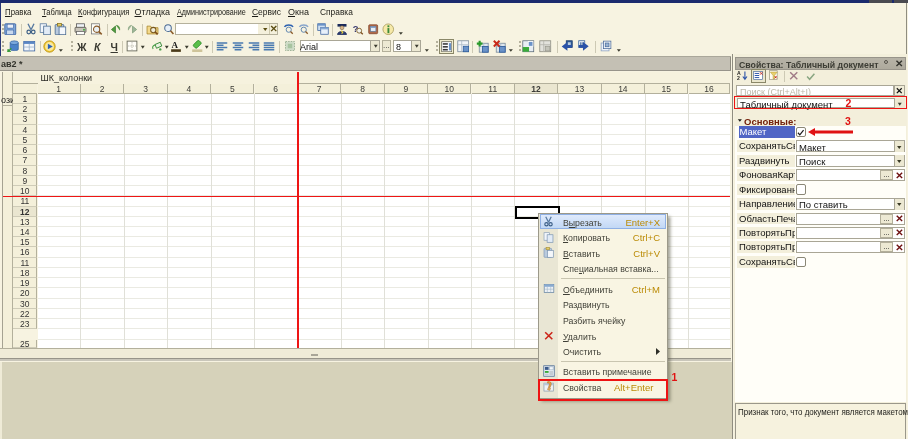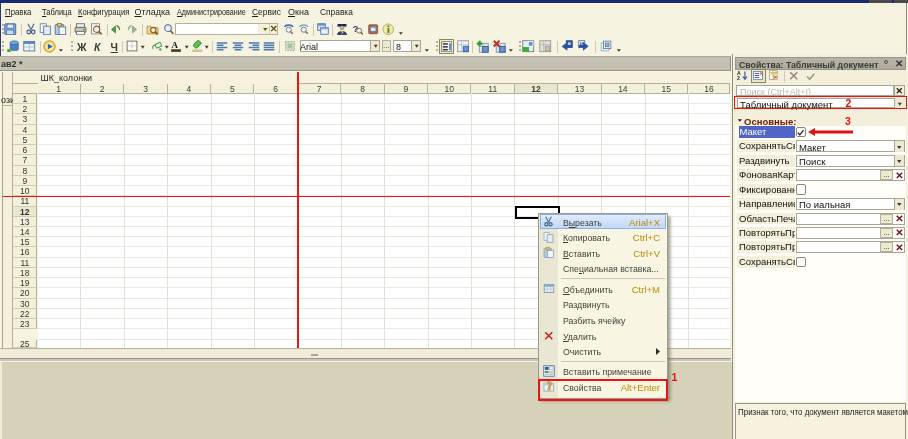--- a/index.html
+++ b/index.html
@@ -400,21 +400,21 @@
     <path d="M1 3 L15 3 L8 13 Z" fill="#3a3a26"></path>
   </svg>
 <div class="a" style="left:736.5px;top:169.26px;width:58px;height:11.8px;background:#f3efdb;color:#111;font-size:9.5px;line-height:11.5px;padding-left:2.5px;overflow:hidden;white-space:nowrap;">ФоноваяКарти</div>
 <div class="a" style="left:795.5px;top:169.26px;width:109.5px;height:12px;background:#fff;border:1px solid #a9a696;"></div>
 <div class="a" style="left:880px;top:170.26px;width:13px;height:10px;background:#ede9d3;border:1px solid #b3af9a;font-size:8px;color:#222;text-align:center;line-height:7px;">...</div>
 <div class="a" style="left:894px;top:169.76px;width:11px;height:11px;font-size:10px;font-weight:bold;color:#6e1010;text-align:center;line-height:11px;">✕</div>
 <div class="a" style="left:736.5px;top:183.68px;width:58px;height:11.8px;background:#f3efdb;color:#111;font-size:9.5px;line-height:11.5px;padding-left:2.5px;overflow:hidden;white-space:nowrap;">Фиксированнь</div>
 <div class="a" style="left:795.5px;top:184.48px;width:10px;height:10.5px;background:#fff;border:1px solid #8a8776;border-radius:2px;"></div>
 <div class="a" style="left:736.5px;top:198.10px;width:58px;height:11.8px;background:#f3efdb;color:#111;font-size:9.5px;line-height:11.5px;padding-left:2.5px;overflow:hidden;white-space:nowrap;">НаправлениеП</div>
 <div class="a" style="left:795.5px;top:198.10px;width:109.5px;height:12px;background:#fff;border:1px solid #a9a696;"></div>
-<div class="a" style="left:799.0px;top:199.30px;font-size:9.5px;color:#111;white-space:nowrap;">По иальная</div>
+<div class="a" style="left:799.0px;top:199.30px;font-size:9.5px;color:#111;white-space:nowrap;">По ставить</div>
 <div class="a" style="left:893.5px;top:198.60px;width:10.5px;height:11px;background:#ece8d2;border-left:1px solid #a9a696;"></div>
 <svg class="ico" style="left:895.8px;top:202.29999999999998px;" width="6.5" height="5" viewBox="0 0 16 16">
     <path d="M1 3 L15 3 L8 13 Z" fill="#3a3a26"></path>
   </svg>
 <div class="a" style="left:736.5px;top:212.52px;width:58px;height:11.8px;background:#f3efdb;color:#111;font-size:9.5px;line-height:11.5px;padding-left:2.5px;overflow:hidden;white-space:nowrap;">ОбластьПечат</div>
 <div class="a" style="left:795.5px;top:212.52px;width:109.5px;height:12px;background:#fff;border:1px solid #a9a696;"></div>
 <div class="a" style="left:880px;top:213.52px;width:13px;height:10px;background:#ede9d3;border:1px solid #b3af9a;font-size:8px;color:#222;text-align:center;line-height:7px;">...</div>
 <div class="a" style="left:894px;top:213.02px;width:11px;height:11px;font-size:10px;font-weight:bold;color:#6e1010;text-align:center;line-height:11px;">✕</div>
 <div class="a" style="left:736.5px;top:226.94px;width:58px;height:11.8px;background:#f3efdb;color:#111;font-size:9.5px;line-height:11.5px;padding-left:2.5px;overflow:hidden;white-space:nowrap;">ПовторятьПри</div>
 <div class="a" style="left:795.5px;top:226.94px;width:109.5px;height:12px;background:#fff;border:1px solid #a9a696;"></div>
@@ -430,21 +430,21 @@
     <path d="M0 4 L7 0 L7 2.6 L45 2.6 L45 5.4 L7 5.4 L7 8 Z" fill="#e01212"></path>
   </svg>
 <div class="a" style="left:845px;top:114.5px;font-size:10.5px;font-weight:bold;color:#e01212;">3</div>
 <div class="a" style="left:734.5px;top:402.5px;width:171px;height:37px;background:#f6f2de;border:1px solid #9a978a;"></div>
 <div class="a" style="left:737.5px;top:406.5px;font-size:9px;color:#1c1c18;white-space:nowrap;transform:scaleX(0.885);transform-origin:0 50%;">Признак того, что документ является макетом</div>
 
 <div class="a" style="left:538.0px;top:212.5px;width:129.5px;height:186.5px;background:#f9f5e3;border:1px solid #9c998a;box-shadow:2.5px 2.5px 3px rgba(90,90,70,.55);"></div>
 <div class="a" style="left:539.0px;top:213.5px;width:19px;height:184.5px;background:#e9e6d4;"></div>
 <div class="a" style="left:539.5px;top:214.00px;width:126.5px;height:15.00px;background:linear-gradient(#dfeafc,#c2d8f5);border:1px solid #8fb0e4;"></div>
 <div class="a" style="left:562.5px;top:216.60px;font-size:9.5px;color:#3f3f36;white-space:nowrap;transform:scaleX(0.92);transform-origin:0 50%;">В<u>ы</u>резать</div>
-<div class="a" style="left:614.0px;top:216.60px;width:46px;text-align:right;font-size:9.5px;color:#bb8b06;white-space:nowrap;">Arial+X</div>
+<div class="a" style="left:614.0px;top:216.60px;width:46px;text-align:right;font-size:9.5px;color:#bb8b06;white-space:nowrap;">Enter+X</div>
 <svg class="ico" style="left:543.0px;top:216.0px;" width="11" height="11" viewBox="0 0 16 16">
     <path d="M4 1 L8 9 M12 1 L8 9" stroke="#56789f" stroke-width="1.8" fill="none"></path>
     <circle cx="5" cy="12" r="2.4" fill="none" stroke="#3a5d85" stroke-width="1.6"></circle>
     <circle cx="11" cy="12" r="2.4" fill="none" stroke="#3a5d85" stroke-width="1.6"></circle>
   </svg>
 <div class="a" style="left:562.5px;top:232.20px;font-size:9.5px;color:#3f3f36;white-space:nowrap;transform:scaleX(0.92);transform-origin:0 50%;"><u>К</u>опировать</div>
 <div class="a" style="left:614.0px;top:232.20px;width:46px;text-align:right;font-size:9.5px;color:#bb8b06;white-space:nowrap;">Ctrl+C</div>
 <svg class="ico" style="left:543.0px;top:231.6px;" width="11" height="11" viewBox="0 0 16 16">
     <rect x="1.5" y="1" width="8" height="11" fill="#f2f6fb" stroke="#8aa0b8"></rect>
     <rect x="6" y="4" width="8.5" height="11" fill="#e2ebf6" stroke="#7a94b0"></rect>
@@ -479,20 +479,20 @@
 <div class="a" style="left:562.5px;top:366.40px;font-size:9.5px;color:#3f3f36;white-space:nowrap;transform:scaleX(0.92);transform-origin:0 50%;">Вставить примечание</div>
 <svg class="ico" style="left:542.5px;top:365.3000000000001px;" width="12" height="12" viewBox="0 0 16 16">
     <rect x="1" y="1" width="14" height="14" fill="#e8eef4" stroke="#4a6a92"></rect>
     <rect x="2.5" y="2.5" width="5" height="4" fill="#3a5a8a"></rect>
     <rect x="8.5" y="2.5" width="5" height="4" fill="#f4f7fa" stroke="#7a94b0" stroke-width=".6"></rect>
     <rect x="2.5" y="8" width="5" height="2.5" fill="#3aaa3a"></rect>
     <rect x="2.5" y="11.5" width="5" height="2.5" fill="#c4ccd4"></rect>
     <rect x="8.5" y="8" width="5" height="6" fill="#c4ccd4"></rect>
   </svg>
 <div class="a" style="left:562.5px;top:382.00px;font-size:9.5px;color:#3f3f36;white-space:nowrap;transform:scaleX(0.92);transform-origin:0 50%;">Свойства</div>
-<div class="a" style="left:614.0px;top:382.00px;width:46px;text-align:right;font-size:9.5px;color:#bb8b06;white-space:nowrap;">Alt+Enter</div>
+<div class="a" style="left:614.0px;top:382.00px;width:46px;font-size:9.5px;color:#bb8b06;white-space:nowrap;">Alt+Enter</div>
 <svg class="ico" style="left:542.5px;top:381.40000000000015px;" width="12" height="11.5" viewBox="0 0 16 16">
     <rect x="1" y="3" width="13" height="11" fill="#f0f3f6" stroke="#8a9aaa"></rect>
     <rect x="1" y="3" width="13" height="3" fill="#b8c8da"></rect>
     <path d="M6 1 C9 0 12 2 11 5 L9.5 9 L7.5 8.5 L8.5 5 C9 3.5 7.5 2.5 6 3 Z" fill="#e8a24a" stroke="#a86a1a" stroke-width=".7"></path>
     <path d="M7 9 L10 10 L9 13 L6 12 Z" fill="#e8b86a" stroke="#a86a1a" stroke-width=".7"></path>
   </svg>
 <div class="a" style="left:537.5px;top:379px;width:130.5px;height:22px;border:2px solid #ee1313;"></div>
 <div class="a" style="left:671.5px;top:370.5px;font-size:10.5px;font-weight:bold;color:#e01212;">1</div>
 </body></html>

